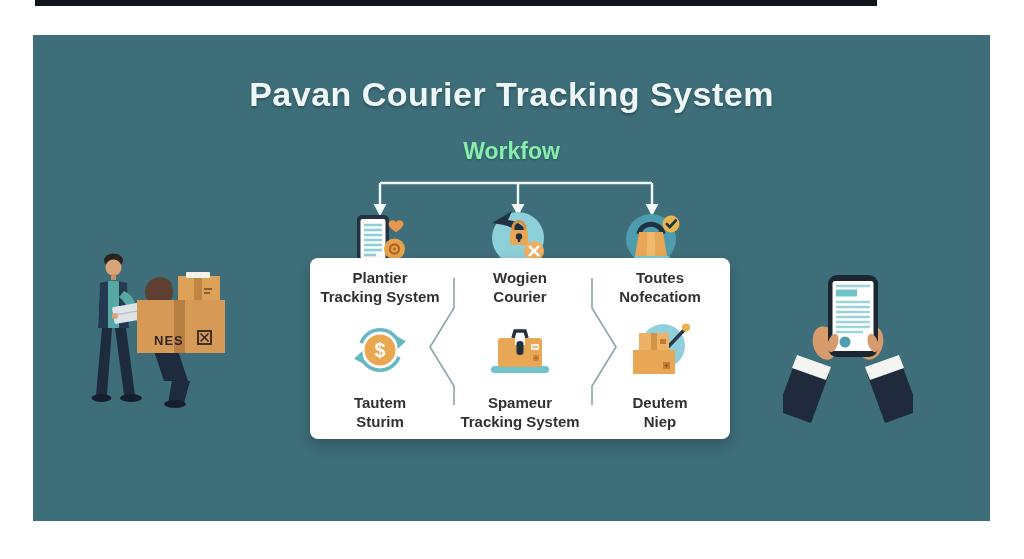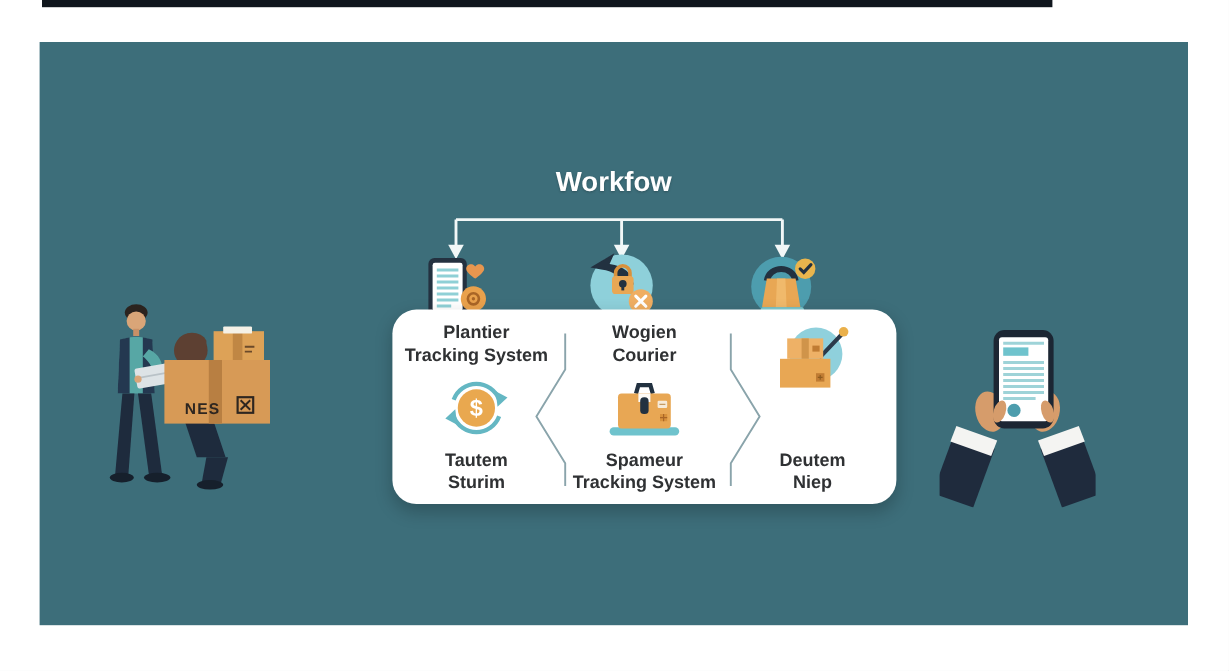--- a/index.html
+++ b/index.html
@@ -4,44 +4,45 @@
 <style>
   html,body{margin:0;padding:0;background:#ffffff;}
   .frame{position:relative;width:1024px;height:559px;background:#ffffff;overflow:hidden;
          font-family:"Liberation Sans",sans-serif;}
   .top-strip{position:absolute;left:35px;top:0;width:842px;height:6px;background:#10161d;}
   .canvas{position:absolute;left:33px;top:35px;width:957px;height:486px;background:#3d6e7a;}
   .title{position:absolute;left:0;top:40px;width:100%;text-align:center;
          color:#eef6f6;font-size:34px;font-weight:bold;letter-spacing:.5px;
          text-shadow:0 2px 3px rgba(0,0,0,.28);}
   .subtitle{position:absolute;left:0;top:103px;width:100%;text-align:center;
-         color:#ffffff;font-size:23px;font-weight:600;text-shadow:0 1px 2px rgba(0,0,0,.25);}
+         color:#86efac;font-size:23px;font-weight:600;text-shadow:0 1px 2px rgba(0,0,0,.25);}
   .connector{position:absolute;left:307px;top:143px;width:350px;height:45px;}
   .top-icon{position:absolute;}
   .ti1{left:318px;top:178px;width:54px;height:56px;}
   .ti2{left:452px;top:171px;width:64px;height:60px;}
   .ti3{left:589px;top:174px;width:60px;height:57px;}
-  .card{position:absolute;left:294px;top:223px;width:420px;height:162px;background:#ffffff;
-        border-radius:20px;box-shadow:0 6px 14px rgba(0,0,0,.22);display:flex;}
+  .card{position:absolute;left:277px;top:223px;width:420px;height:181px;background:#ffffff;
+        border-radius:8px;box-shadow:0 6px 14px rgba(0,0,0,.22);display:flex;}
   .dividers{position:absolute;left:0;top:0;width:420px;height:162px;pointer-events:none;}
   .col{flex:1;display:flex;flex-direction:column;align-items:center;
        justify-content:space-between;padding:10px 2px 8px;}
   .lbl{white-space:pre-line;text-align:center;color:#2f3133;font-size:15px;
        line-height:1.28;font-weight:600;}
   .cicon{height:62px;display:flex;align-items:center;justify-content:center;}
   .illus-left{position:absolute;left:55px;top:216px;width:180px;height:158px;}
   .illus-right{position:absolute;left:750px;top:232px;width:130px;height:156px;}
 </style>
 </head>
 <body>
 
 <div class="frame">
   <div class="top-strip"></div>
   <div class="canvas">
 
+    <div class="title">Pavan Courier Tracking System</div>
     <div class="subtitle">Workfow</div>
 
     <svg class="connector" viewBox="0 0 350 45">
       <path d="M40,5 H312" stroke="#f2f7f7" stroke-width="2.4" fill="none"></path>
       <path d="M40,5 V27 M178,5 V27 M312,5 V27" stroke="#f2f7f7" stroke-width="2.4" fill="none"></path>
       <polygon points="33.5,26 46.5,26 40,38" fill="#f2f7f7"></polygon>
       <polygon points="171.5,26 184.5,26 178,38" fill="#f2f7f7"></polygon>
       <polygon points="305.5,26 318.5,26 312,38" fill="#f2f7f7"></polygon>
     </svg>
 
@@ -121,20 +122,22 @@
             <path d="M45.5,23 H50.5" stroke="#c59a62" stroke-width="1.2"></path>
             <rect x="46" y="31" width="6" height="6" fill="#d8913c"></rect>
             <path d="M46,34 h6 M49,31 v6" stroke="#a96526" stroke-width="1"></path>
           </svg>
         </div>
         <div class="lbl">Spameur
 Tracking System</div>
       </div>
 
       <div class="col">
+        <div class="lbl">Toutes
+Nofecatiom</div>
         <div class="cicon">
           <svg width="66" height="60" viewBox="0 0 66 60">
             <circle cx="36" cy="26" r="22" fill="#8fd0dc"></circle>
             <path d="M40,28 L59,8" stroke="#2b3a4a" stroke-width="3.5" stroke-linecap="round"></path>
             <circle cx="59" cy="7.5" r="4" fill="#eab04a"></circle>
             <rect x="12" y="13" width="30" height="17" fill="#eeb166"></rect>
             <rect x="24" y="13" width="6" height="17" fill="#d0944a"></rect>
             <rect x="33" y="19" width="6" height="5" fill="#c07c33"></rect>
             <rect x="6" y="30" width="42" height="24" fill="#e8a754"></rect>
             <rect x="36" y="42" width="7" height="7" fill="#c07c33"></rect>

